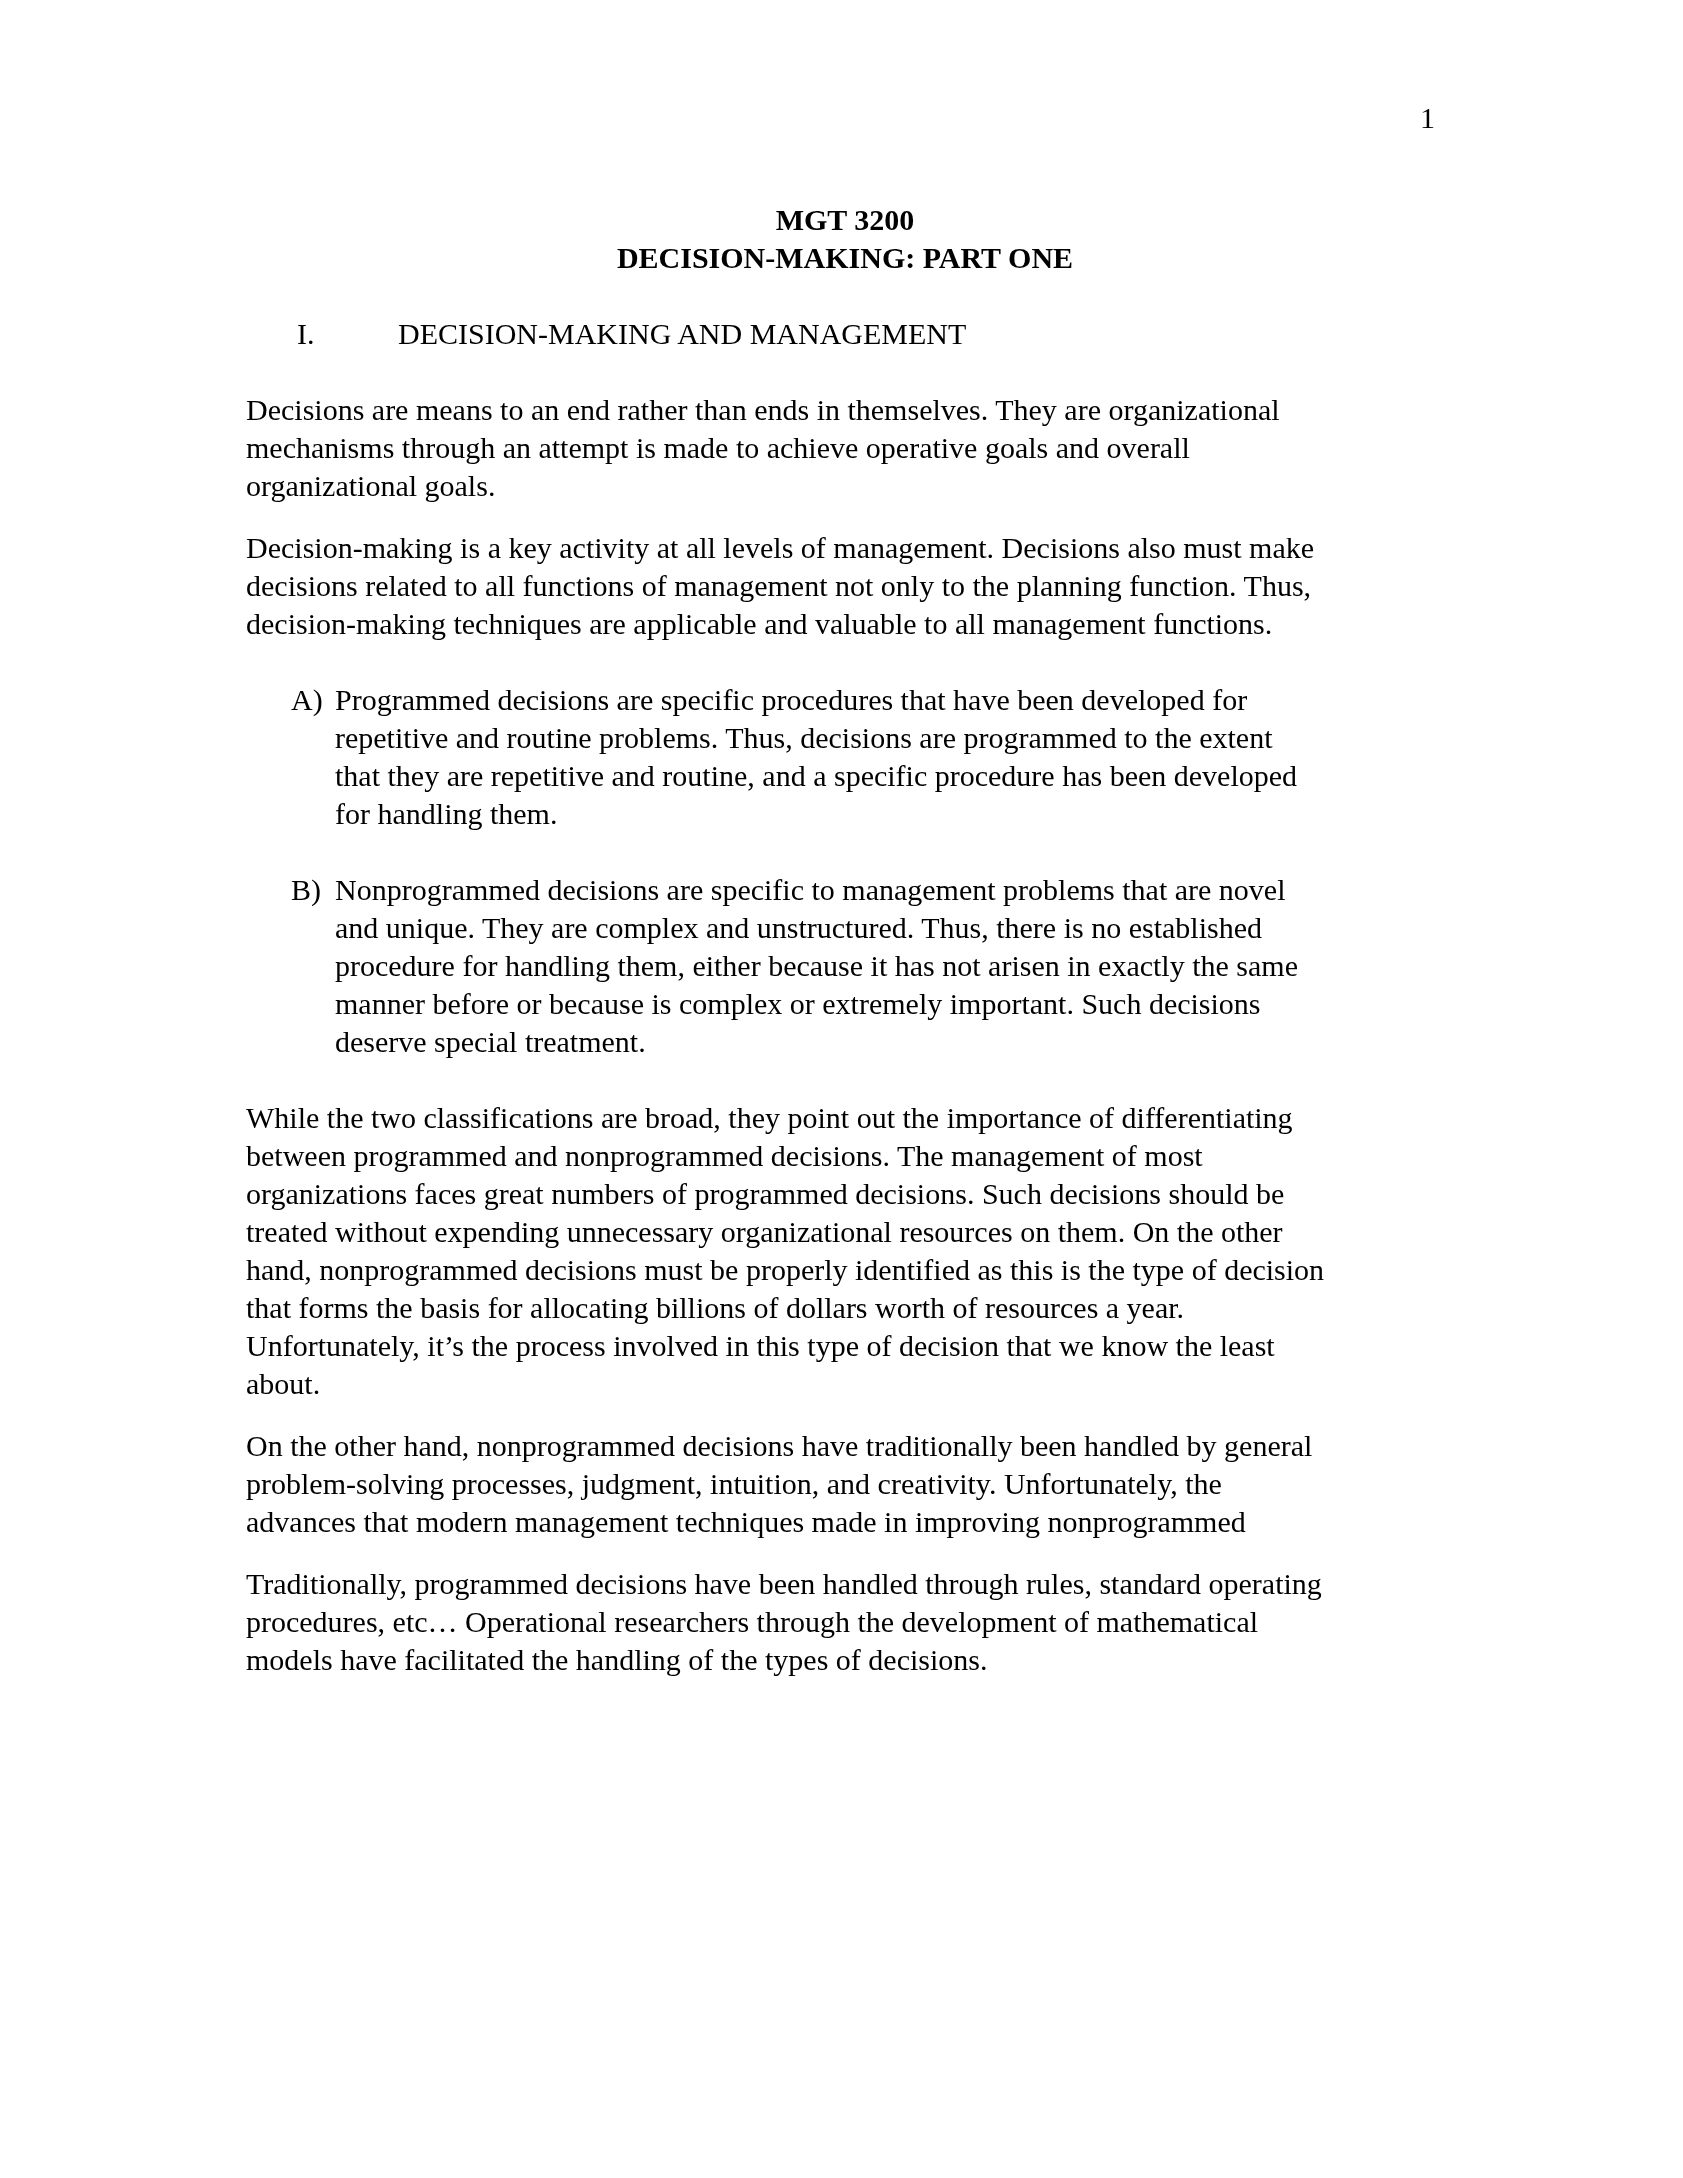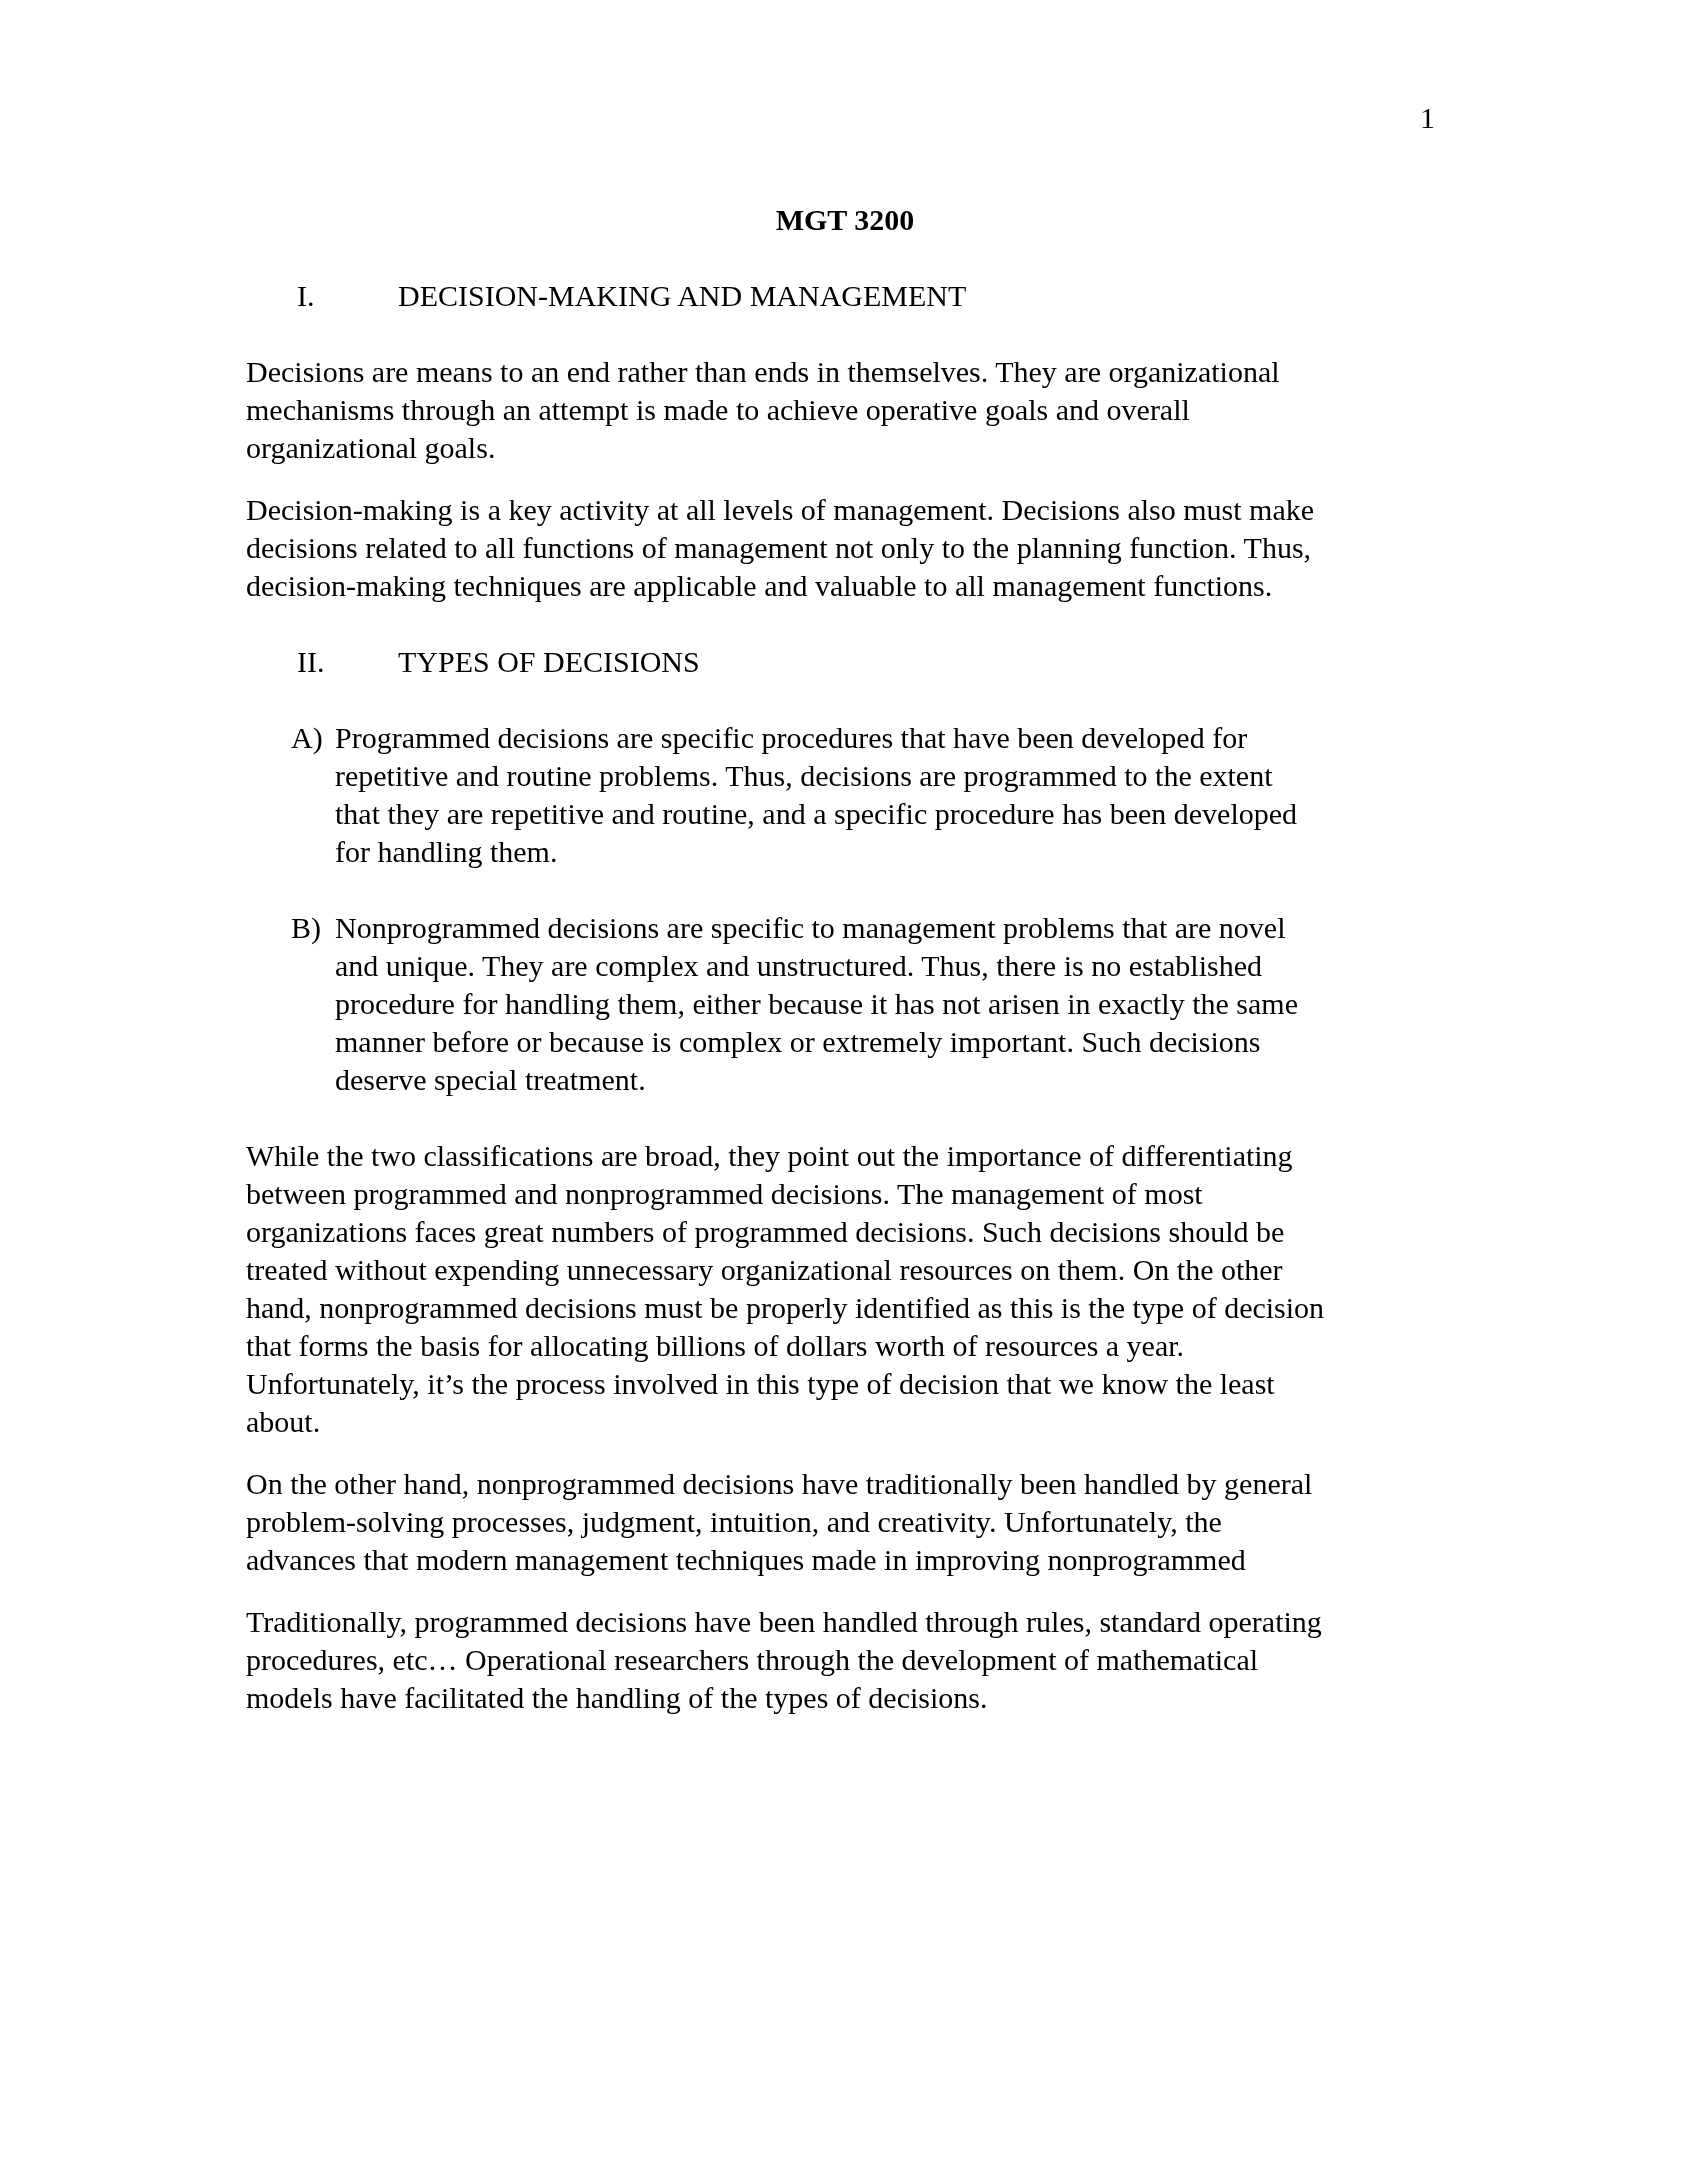--- a/index.html
+++ b/index.html
@@ -63,40 +63,37 @@
 <body>
 
 <div class="page">
 
   <div class="page-number">1</div>
 
   <div class="content">
 
     <div class="title-block">
       <div>MGT 3200</div>
+      <div>DECISION-MAKING: PART ONE</div>
     </div>
 
     <div class="heading">
       <span class="numeral">I.</span>
       <span>DECISION-MAKING AND MANAGEMENT</span>
     </div>
 
     <p class="para">Decisions are means to an end rather than ends in themselves. They are organizational
 mechanisms through an attempt is made to achieve operative goals and overall
 organizational goals.</p>
 
     <p class="para">Decision-making is a key activity at all levels of management. Decisions also must make
 decisions related to all functions of management not only to the planning function. Thus,
 decision-making techniques are applicable and valuable to all management functions.</p>
 
 
-    <div class="heading">
-      <span class="numeral">II.</span>
-      <span>TYPES OF DECISIONS</span>
-    </div>
 
     <div class="list-item">
       <span class="marker">A)</span>
       <div class="li-text">Programmed decisions are specific procedures that have been developed for
 repetitive and routine problems. Thus, decisions are programmed to the extent
 that they are repetitive and routine, and a specific procedure has been developed
 for handling them.</div>
     </div>
 
     <div class="list-item">

